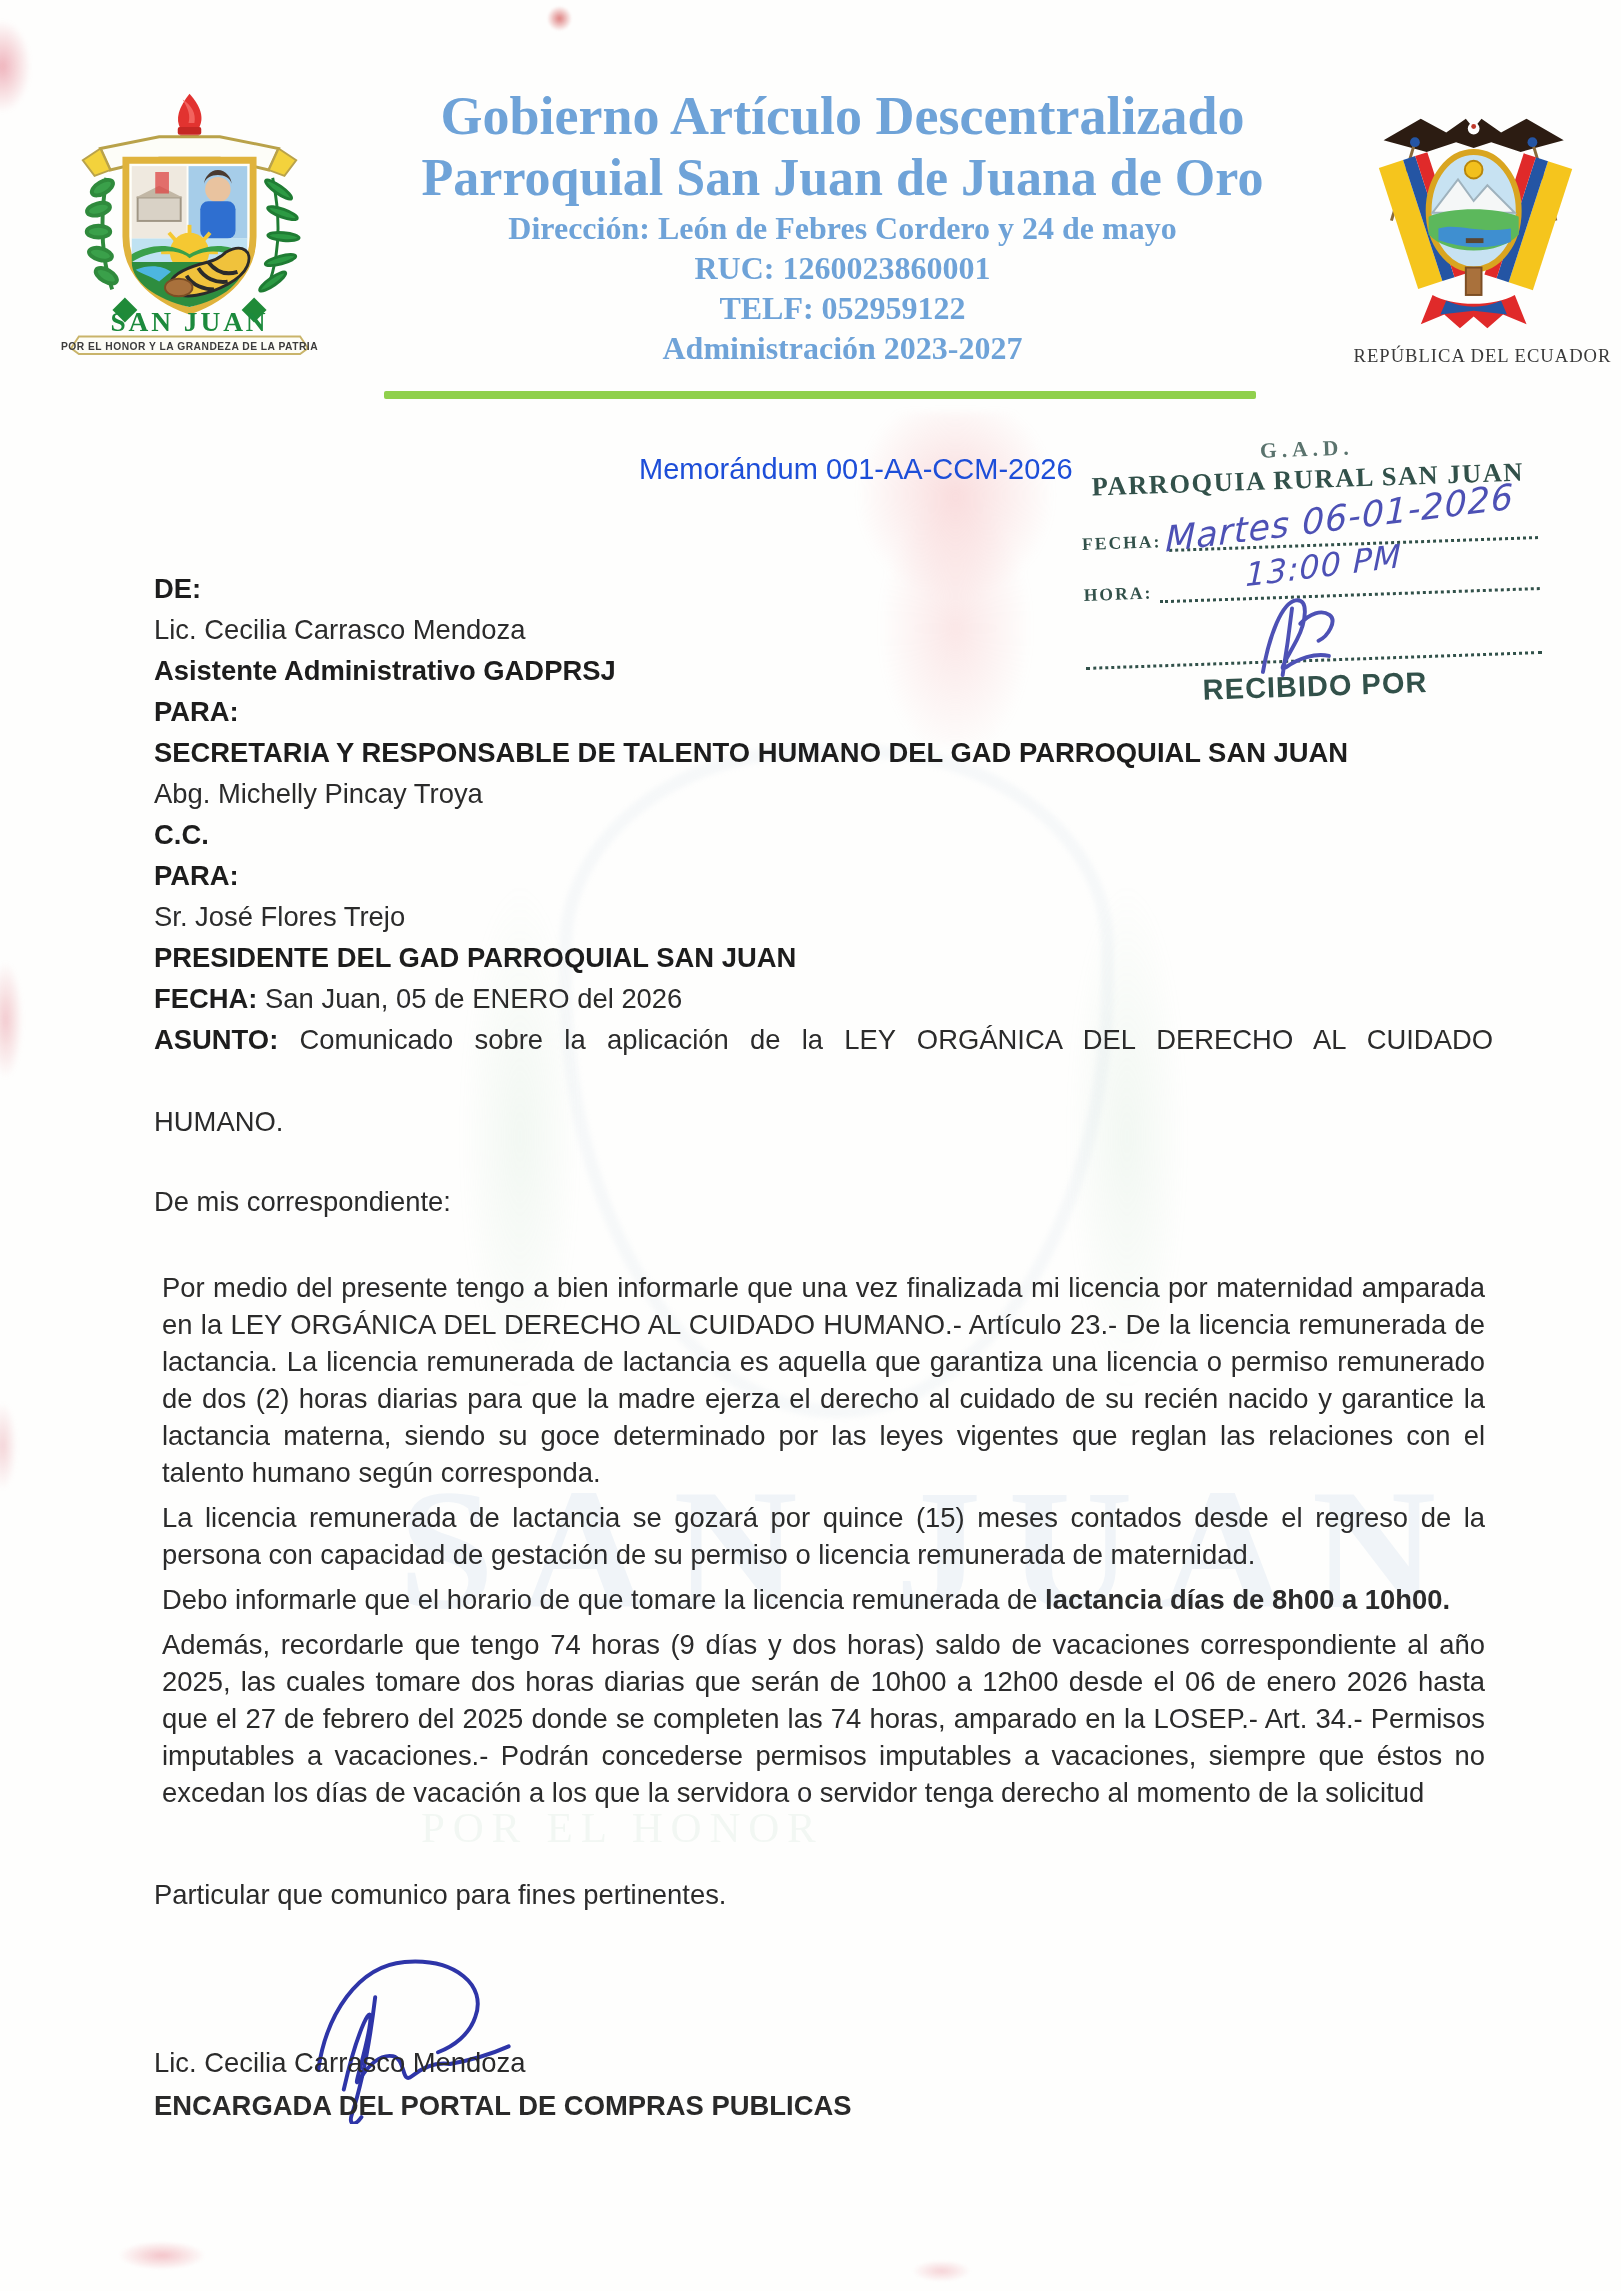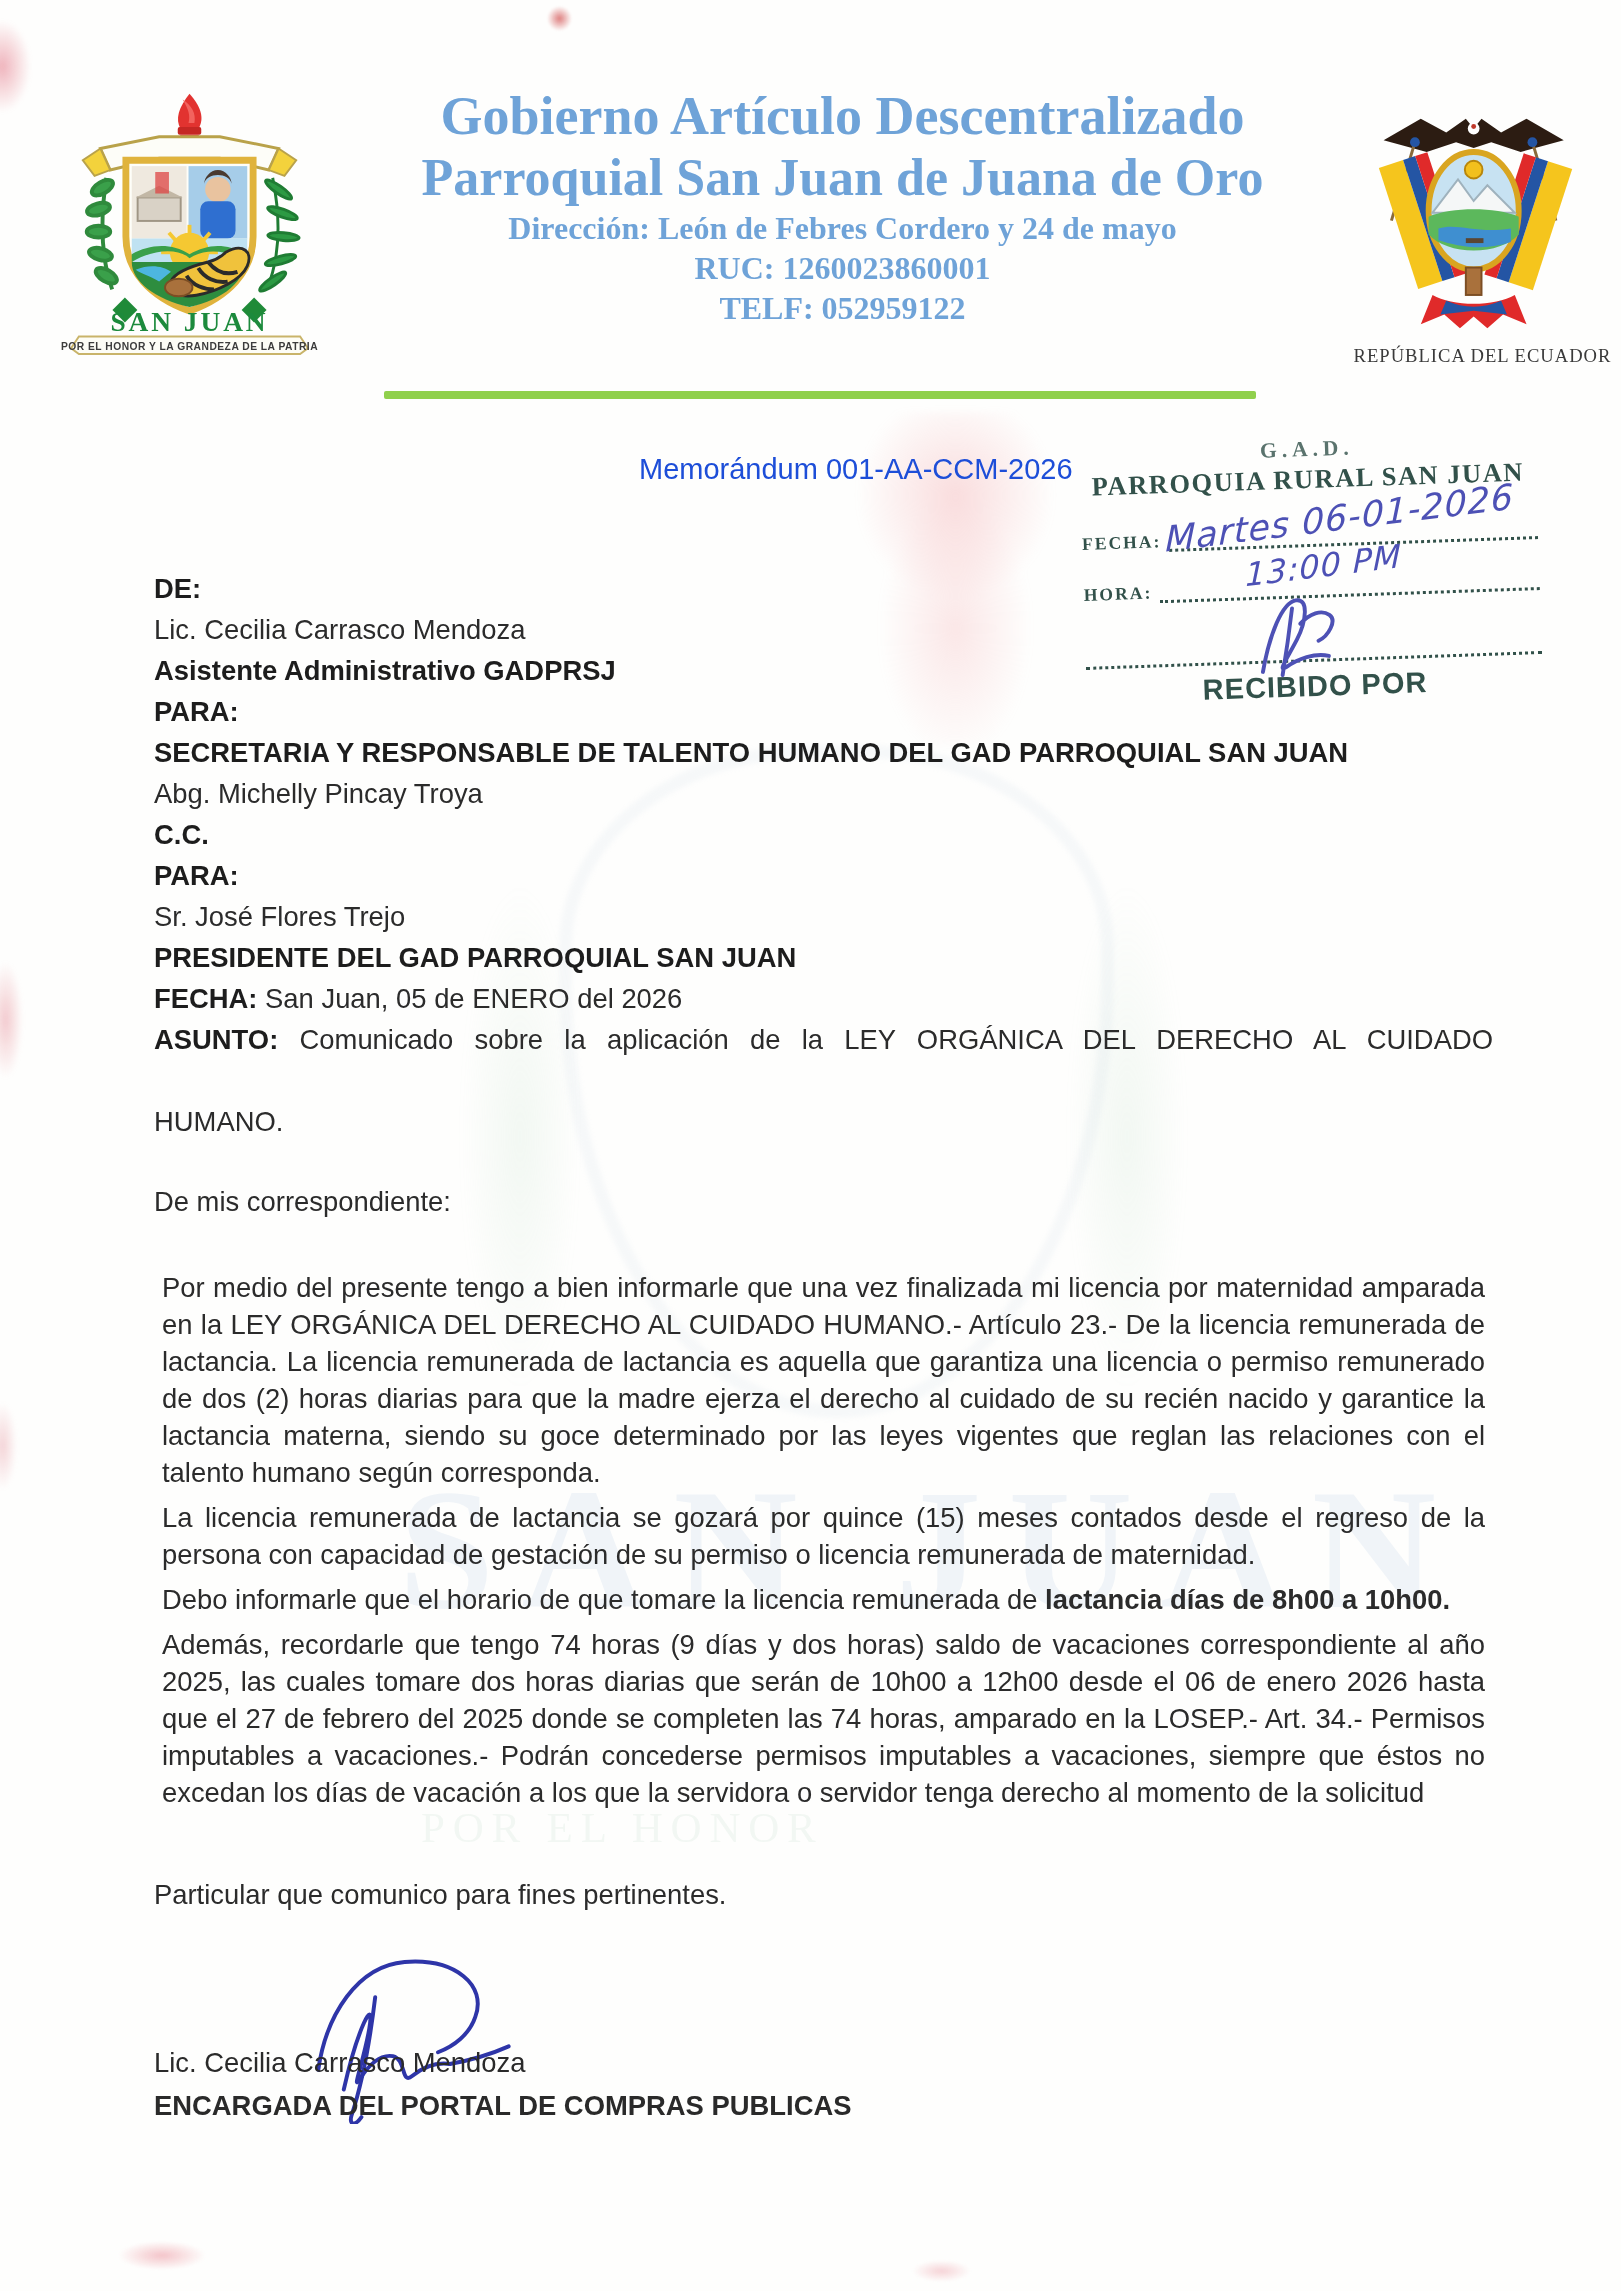--- a/index.html
+++ b/index.html
@@ -165,20 +165,21 @@
     <path d="M18,262 L244,262 L252,274 L244,280 L18,280 L10,274 Z" fill="#fdfdf6" stroke="#c9b46a" stroke-width="2"></path>
     <text x="131" y="276" text-anchor="middle" font-family="Liberation Sans, sans-serif" font-weight="bold" font-size="10.5" fill="#3c3c3c" letter-spacing="0.5">POR EL HONOR Y LA GRANDEZA DE LA PATRIA</text>
   </svg>
 
   <div class="head-center" style="color: rgb(111, 163, 216);">
     <div class="head-line1" style="color: rgb(111, 163, 216);">Gobierno Artículo Descentralizado</div>
     <div class="head-line2" style="color: rgb(111, 163, 216);">Parroquial San Juan de Juana de Oro</div>
     <div class="head-sub">Dirección: León de Febres Cordero y 24 de mayo</div>
     <div class="head-sub">RUC: 1260023860001</div>
     <div class="head-sub">TELF: 052959122</div>
+    <div class="head-sub">Administración 2023-2027</div>
   </div>
   <div class="divider" style="background: rgb(144, 208, 76);"></div>
 
   <svg class="seal-right" viewBox="0 0 240 245">
 
     <path d="M20,38 L58,16 L84,30 L104,16 L112,26 L120,16 L140,30 L166,16 L204,38 L160,50 L130,40 L112,46 L94,40 L64,50 Z" fill="#2c1c12"></path>
     <circle cx="112" cy="26" r="6" fill="#fff"></circle>
     <circle cx="112" cy="24" r="2.5" fill="#c0392b"></circle>
 
     <line x1="52" y1="40" x2="28" y2="120" stroke="#8a6a3a" stroke-width="3"></line>

